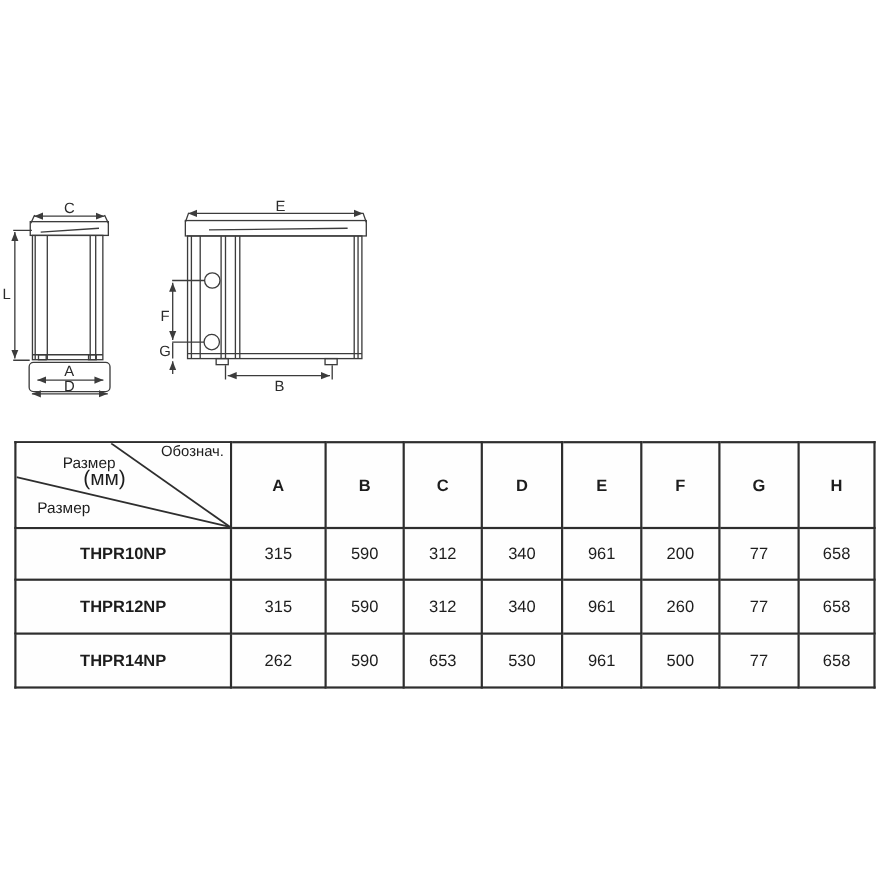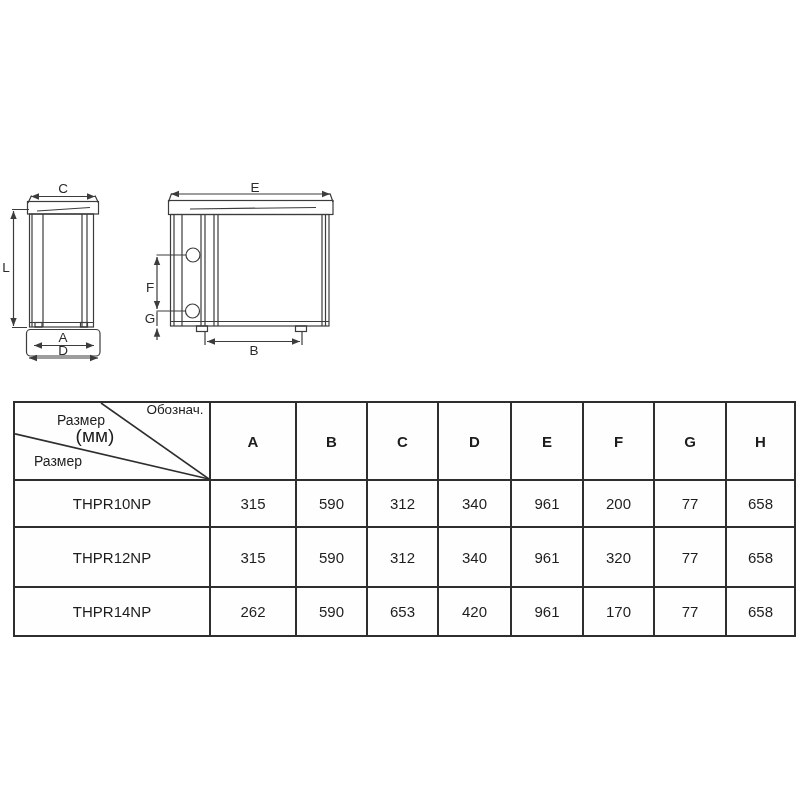--- a/index.html
+++ b/index.html
@@ -9,23 +9,23 @@
   .drawing{position:absolute;left:0;top:0;width:420px;height:390px;}
   .drawing svg{position:absolute;left:0;top:0;}
   .dim{position:absolute;transform:translate(-50%,-50%);font-size:13.5px;color:#2b2b2b;
        white-space:nowrap;line-height:1;}
   
   table.spec{position:absolute;left:13px;top:401px;border-collapse:collapse;table-layout:fixed;
              width:781px;}
   table.spec td,table.spec th{border:2px solid #2e2e2e;padding:0;font-size:15px;color:#1d1d1d;
              text-align:center;vertical-align:middle;background:#fefefe;}
   tr.hrow{height:78px;}
-  tr.r1{height:47px;} tr.r2{height:60px;} tr.r3{height:49px;border-radius:15px;}
+  tr.r1{height:47px;} tr.r2{height:49px;} tr.r3{height:49px;border-radius:15px;}
   th.colhead{font-weight:bold;font-size:15px;}
-  td.model{text-align:left;padding-left:13px;font-weight:normal;font-size:14.5px;}
+  td.model{text-align:left;padding-left:13px;font-weight:bold;font-size:14.5px;}
   td.corner{position:relative;padding:0;margin-left:40px;}
   td.corner svg.diag{position:absolute;left:0;top:0;width:100%;height:100%;}
   td.corner span{position:absolute;transform:translate(-50%,-50%);white-space:nowrap;line-height:1;}
   .c-size{left:66px;top:17px;font-size:14px;}
   .c-unit{left:80px;top:32px;font-size:19px;}
   .c-desig{left:160px;top:7px;font-size:13.5px;}
   .c-model{left:43px;top:58px;font-size:14px;}
 </style>
 </head>
 <body>
@@ -148,30 +148,30 @@
       <td>77</td>
       <td>658</td>
     </tr>
     <tr class="r2">
       <td class="model">THPR12NP</td>
       <td>315</td>
       <td>590</td>
       <td>312</td>
       <td>340</td>
       <td>961</td>
-      <td>320</td>
+      <td>260</td>
       <td>77</td>
       <td>658</td>
     </tr>
     <tr class="r3">
       <td class="model">THPR14NP</td>
       <td>262</td>
       <td>590</td>
       <td>653</td>
-      <td>420</td>
+      <td>530</td>
       <td>961</td>
-      <td>170</td>
+      <td>500</td>
       <td>77</td>
       <td>658</td>
     </tr>
     </tbody>
   </table>
 </div>
 
 </body></html>

